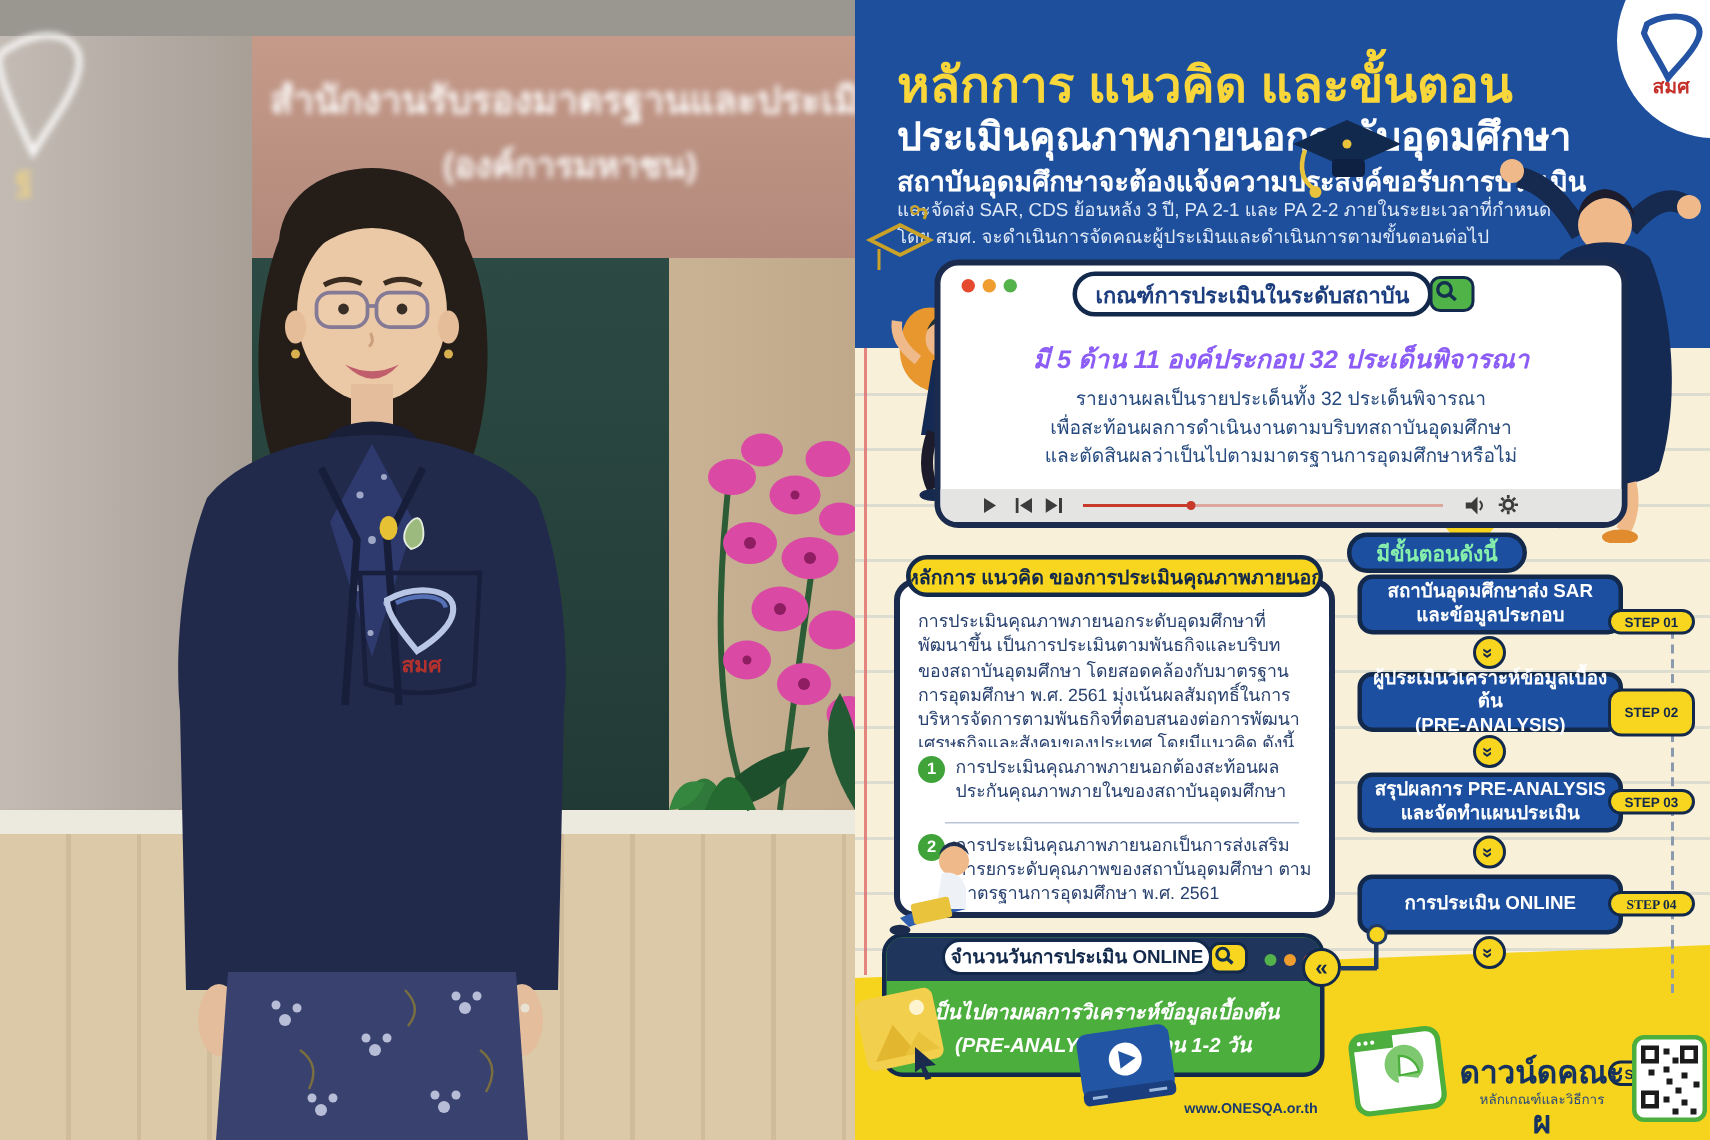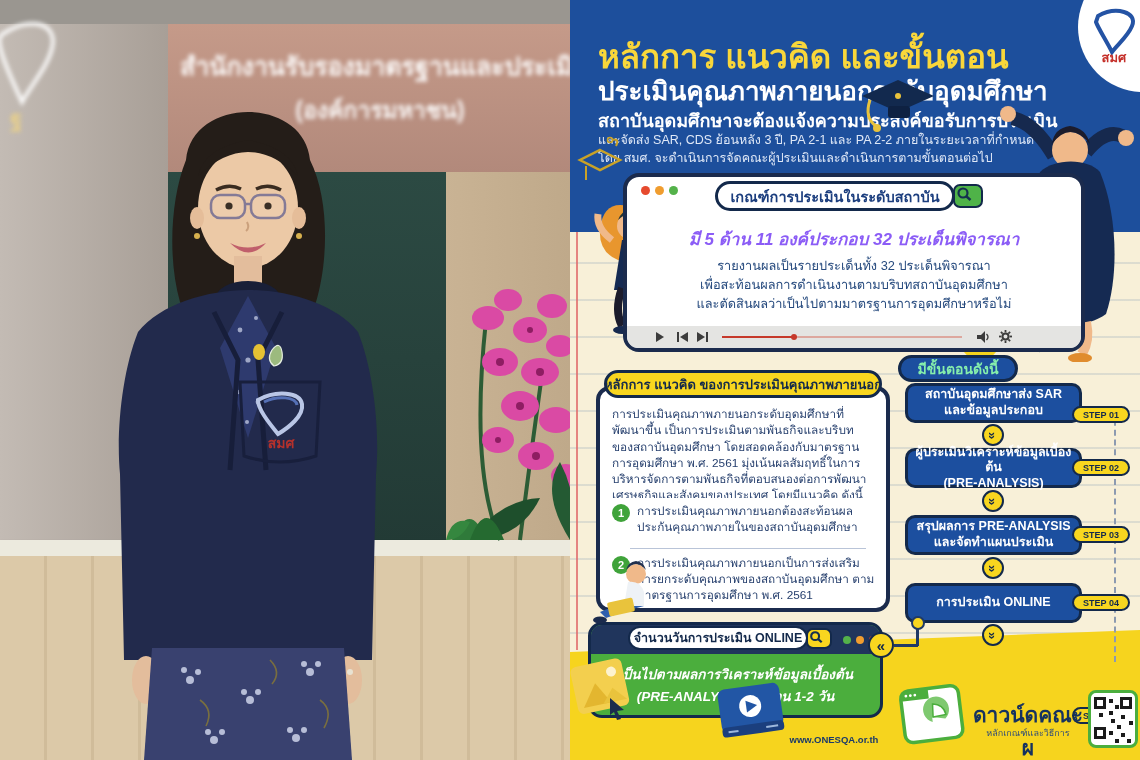--- a/index.html
+++ b/index.html
@@ -357,38 +357,38 @@
     </div>
     <div class="abs steppill" style="left:502px;top:394px;width:58px;height:17px;z-index:5;margin-top:12px;">STEP 01</div>
     <div class="abs chev" style="left:412px;top:424px;width:22px;height:22px;z-index:4;">
         <span style="transform:rotate(90deg);font-size:13px;">»</span>
       </div>
 
     <div class="abs stepbox" style="left:335px;top:448px;width:177px;height:40px;z-index:4;">
       <span>ผู้ประเมินวิเคราะห์ข้อมูลเบื้องต้น</span>
       <span>(PRE-ANALYSIS)</span>
     </div>
-    <div class="abs steppill" style="left:502px;top:459px;width:58px;height:17px;z-index:5;">STEP 02</div>
+    <div class="abs steppill" style="left:502px;top:459px;width:58px;height:32px;z-index:5;">STEP 02</div>
     <div class="abs chev" style="left:412px;top:490px;width:22px;height:22px;z-index:4;">
         <span style="transform:rotate(90deg);font-size:13px;">»</span>
       </div>
 
     <div class="abs stepbox" style="left:335px;top:515px;width:177px;height:40px;z-index:4;">
       <span>สรุปผลการ PRE-ANALYSIS</span>
       <span>และจัดทำแผนประเมิน</span>
     </div>
     <div class="abs steppill" style="left:502px;top:526px;width:58px;height:17px;z-index:5;">STEP 03</div>
     <div class="abs chev" style="left:412px;top:557px;width:22px;height:22px;z-index:4;">
         <span style="transform:rotate(90deg);font-size:13px;">»</span>
       </div>
 
     <div class="abs stepbox" style="left:335px;top:583px;width:177px;height:40px;z-index:4;">
       <span>การประเมิน ONLINE</span>
     </div>
-    <div class="abs steppill" style="left:502px;top:594px;width:58px;height:17px;z-index:5;">STEP 04</div>
+    <div class="abs steppill" style="left:502px;top:594px;width:58px;height:17px;z-index:5;font-family:Liberation Serif, serif;">STEP 04</div>
     <div class="abs chev" style="left:412px;top:624px;width:22px;height:22px;z-index:4;">
         <span style="transform:rotate(90deg);font-size:13px;">»</span>
       </div>
 
     <div class="abs steppill" style="left:502px;top:659px;width:58px;height:17px;z-index:5;margin-top:48px;">STEP 05</div>
 
     <svg class="abs" width="66" height="64" viewBox="0 0 66 64" style="left:330px;top:684px;z-index:6;transform:rotate(-7deg);">
       <rect x="3" y="4" width="58" height="52" rx="8" fill="#fff" stroke="#4bae3d" stroke-width="3.5"></rect>
       <path d="M3 12 q0 -8 8 -8 h20 v10 h-28 Z" fill="#4bae3d"></path>
       <circle cx="8.5" cy="9" r="1.4" fill="#fff"></circle>

